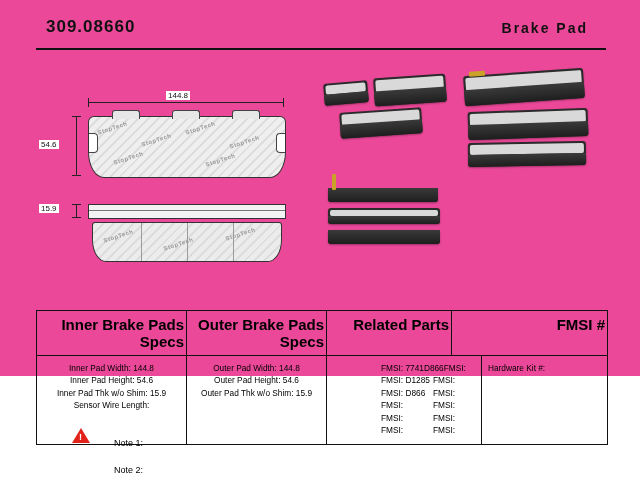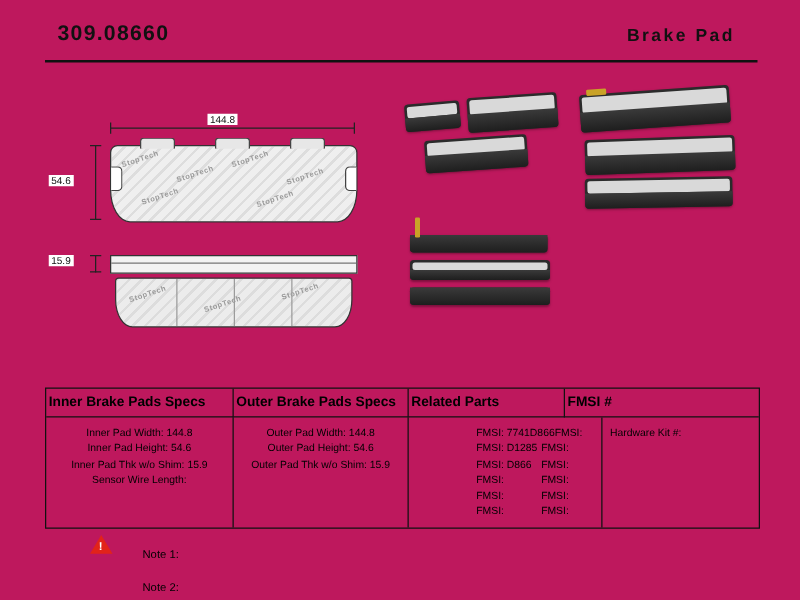--- a/index.html
+++ b/index.html
@@ -12,22 +12,22 @@
     height: 480px;
     font-family: "Liberation Sans", sans-serif;
     color: #000;
     position: relative;
     overflow: hidden;
   }
   .sheet {
     position: absolute;
     left: 0; top: 0;
     width: 640px;
-    height: 480px;
-    background: #be185d;
+    height: 376px;
+    background: #ec4899;
   }
 
   
   .header {
     position: absolute;
     left: 36px;
     top: 14px;
     width: 570px;
     height: 34px;
     border-bottom: 2px solid #111;
@@ -219,22 +219,22 @@
   .col {
     border-right: 1.3px solid #111;
     box-sizing: border-box;
   }
   .col:last-child { border-right: none; }
   .c1 { width: 150px; }
   .c2 { width: 140px; }
   .c3 { width: 155px; }
   .c4 { width: 125px; }
   .th {
-    text-align: left;
-    font-size: 11px;
+    text-align: right;
+    font-size: 15px;
     font-weight: bold;
     padding: 5px 2px 5px;
     border-bottom: 1.3px solid #111;
   }
   .body-cell {
     padding: 6px 6px 8px;
     min-height: 86px;
     box-sizing: border-box;
   }
   .spec-line {

